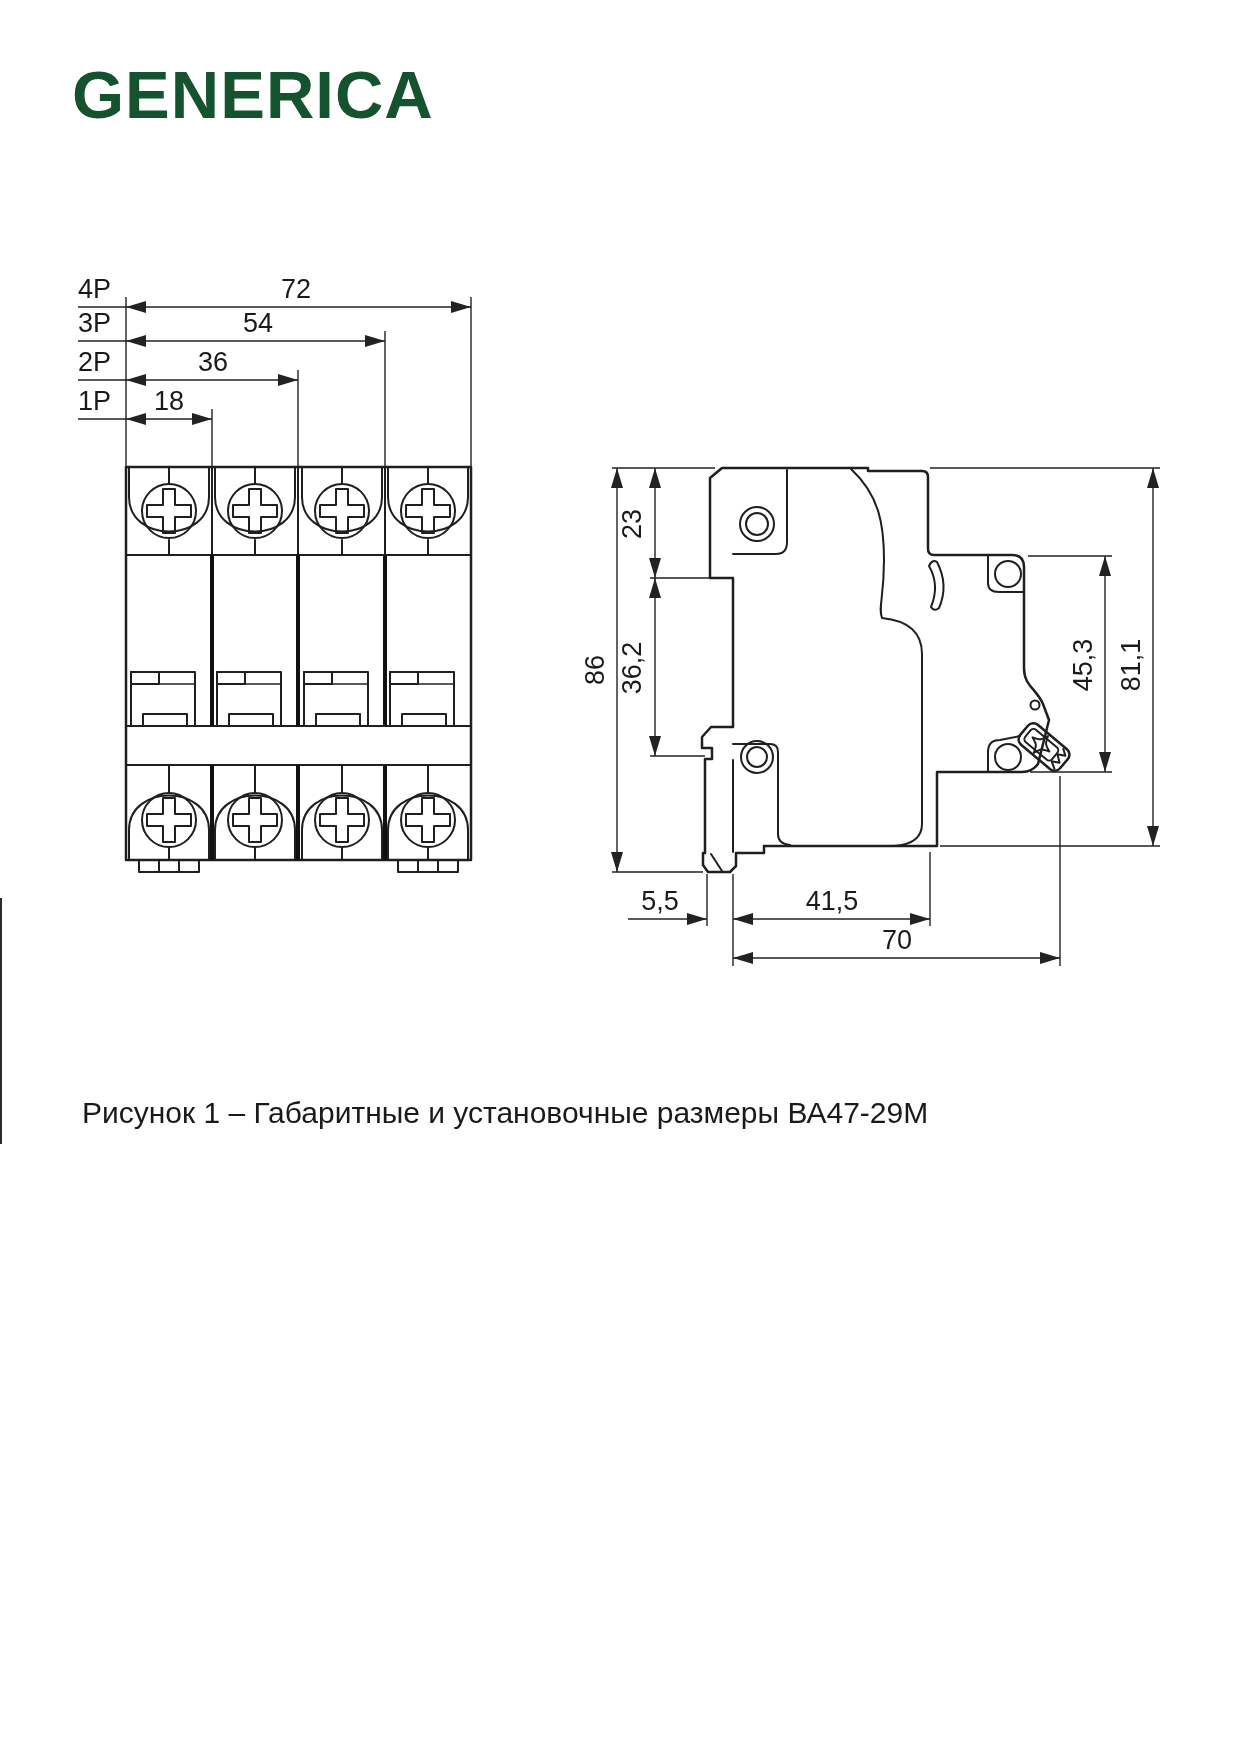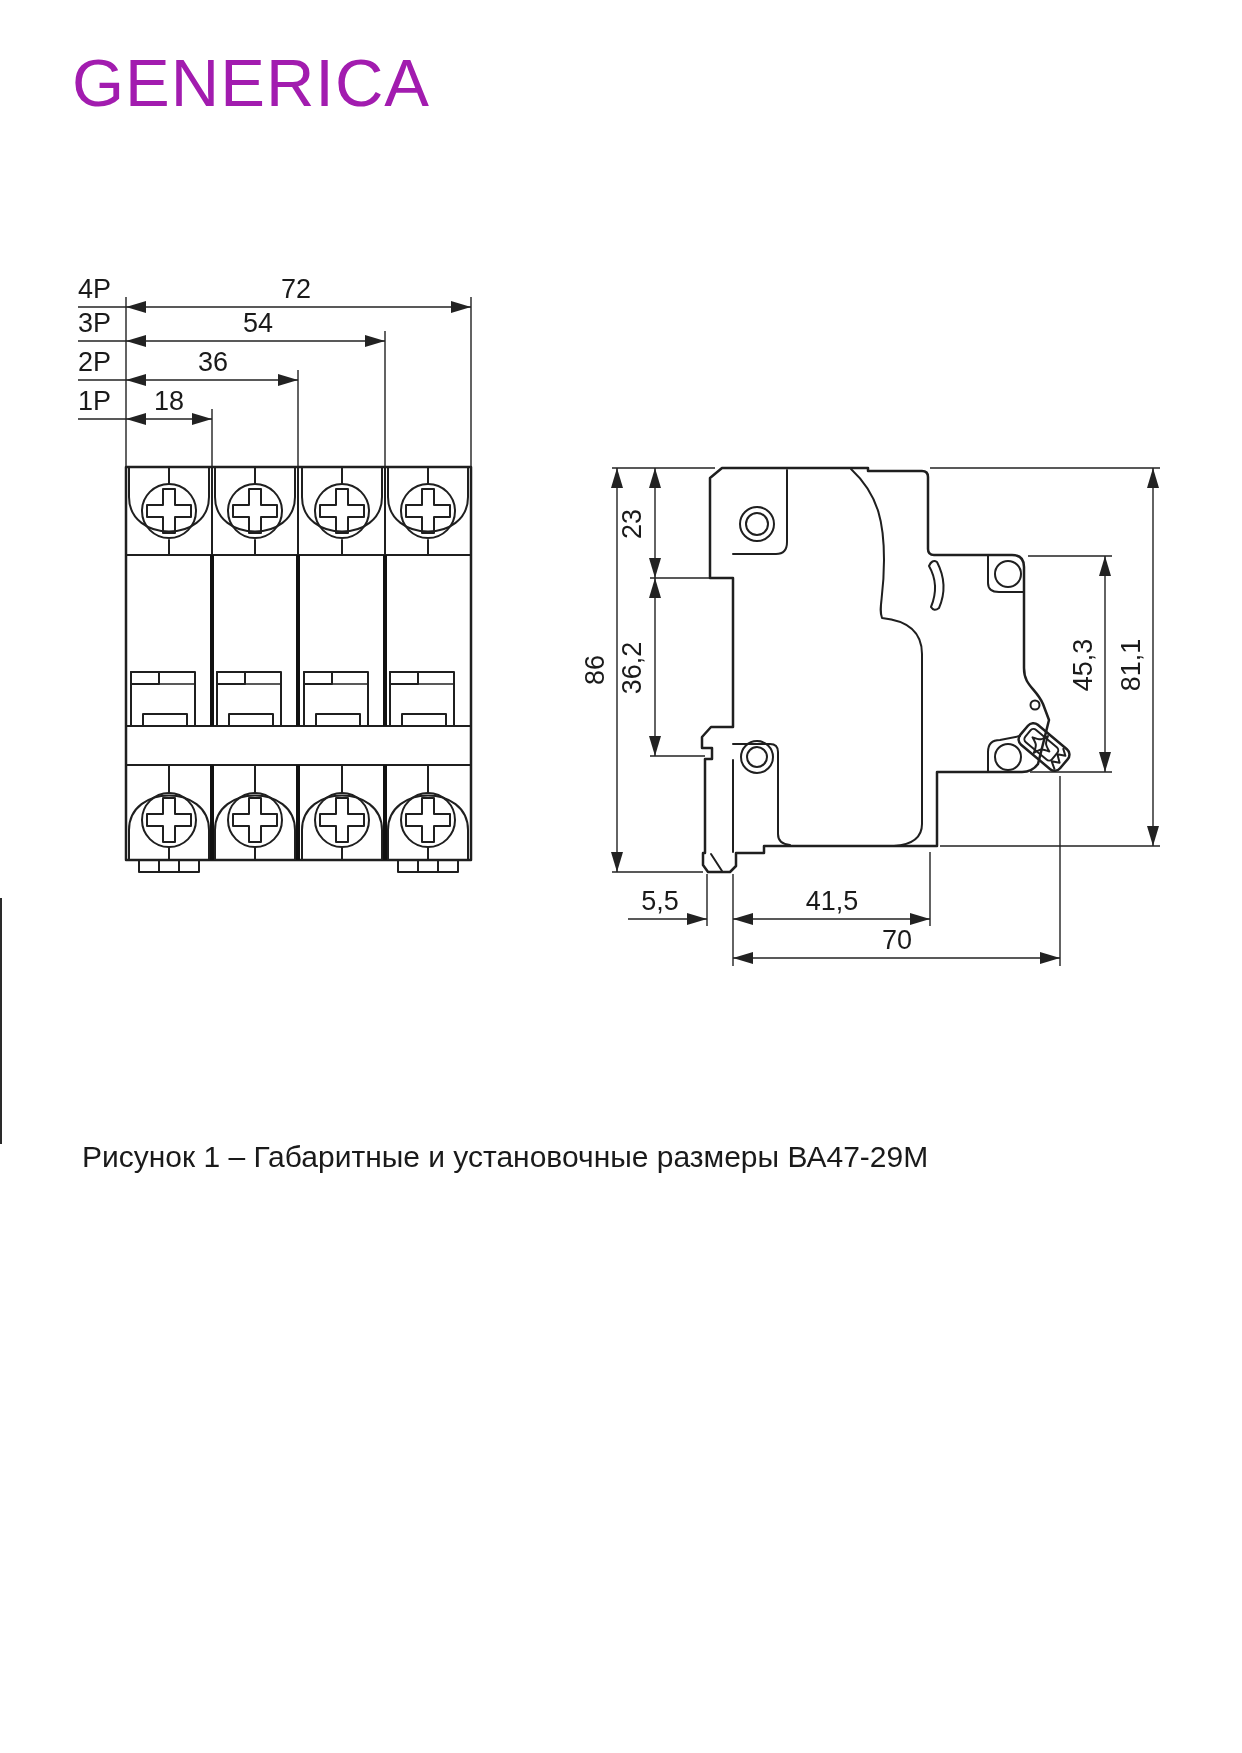--- a/index.html
+++ b/index.html
@@ -1,27 +1,27 @@
 <!DOCTYPE html>
 <html><head>
 <meta charset="utf-8">
 <style>
   html,body{margin:0;padding:0;}
   body{
     width:1242px;height:1753px;position:relative;background:#ffffff;
     font-family:"Liberation Sans",sans-serif;overflow:hidden;
   }
   .logo{
-    position:absolute;left:72px;top:44px;
-    font-size:67px;font-weight:400;letter-spacing:1px;color:#a21caf;
+    position:absolute;left:72px;top:56px;
+    font-size:67px;font-weight:700;letter-spacing:1px;color:#14532d;
     font-family:"Liberation Sans",sans-serif;
   }
   .caption{
     position:absolute;left:82px;top:1096px;
-    font-size:30px;font-weight:400;color:#1a1a1a;white-space:nowrap;margin-top:44px;
+    font-size:30px;font-weight:400;color:#1a1a1a;white-space:nowrap;
   }
   .page-edge{
     position:absolute;left:0;top:898px;width:2px;height:246px;background:#2a2a2a;
   }
   svg{position:absolute;left:0;top:0;}
   .ol{stroke:#1f1f1f;stroke-width:2.5;fill:none;stroke-linejoin:round;stroke-linecap:round;}
   .il{stroke:#1f1f1f;stroke-width:2;fill:none;stroke-linejoin:round;stroke-linecap:round;}
   .div-thick{stroke:#111;stroke-width:4;fill:none;}
   .div-thin{stroke:#1f1f1f;stroke-width:2;fill:none;}
   .dim{stroke:#222;stroke-width:1.4;fill:none;}

